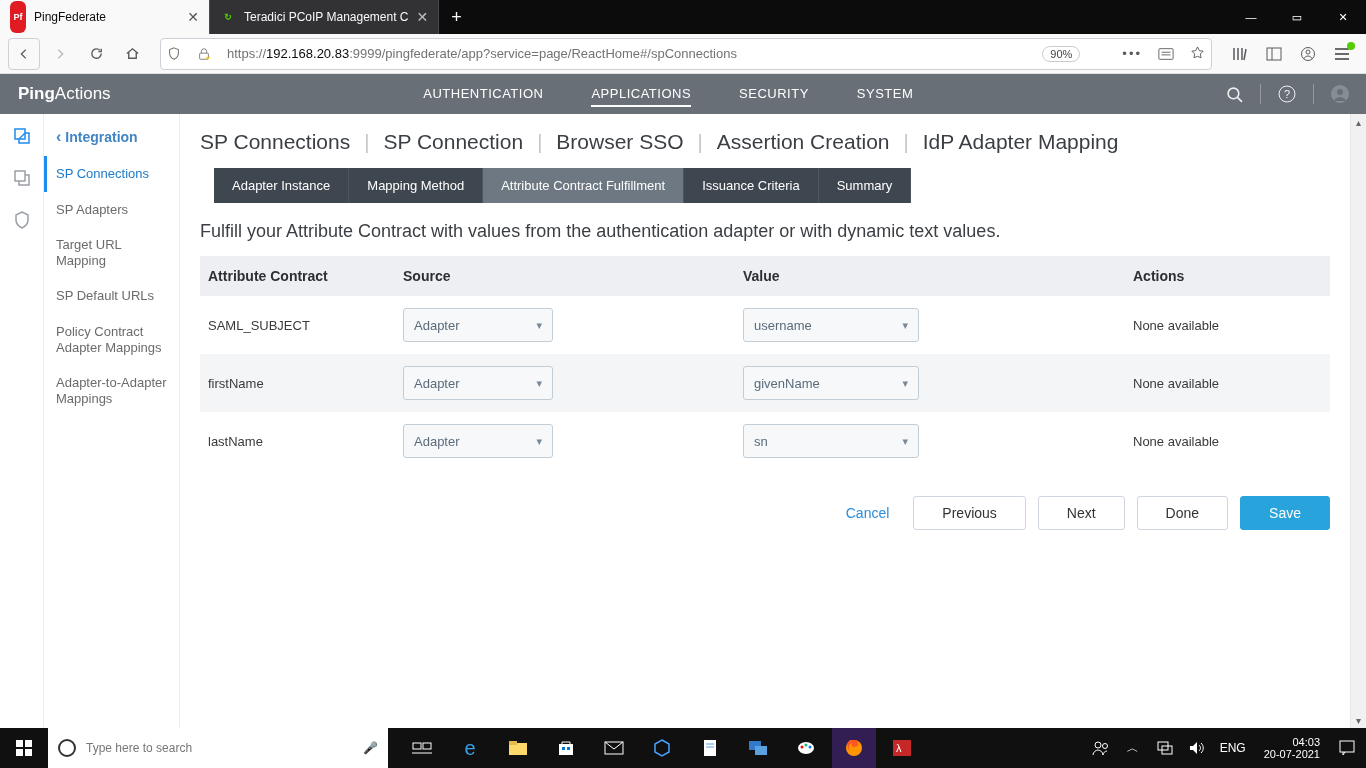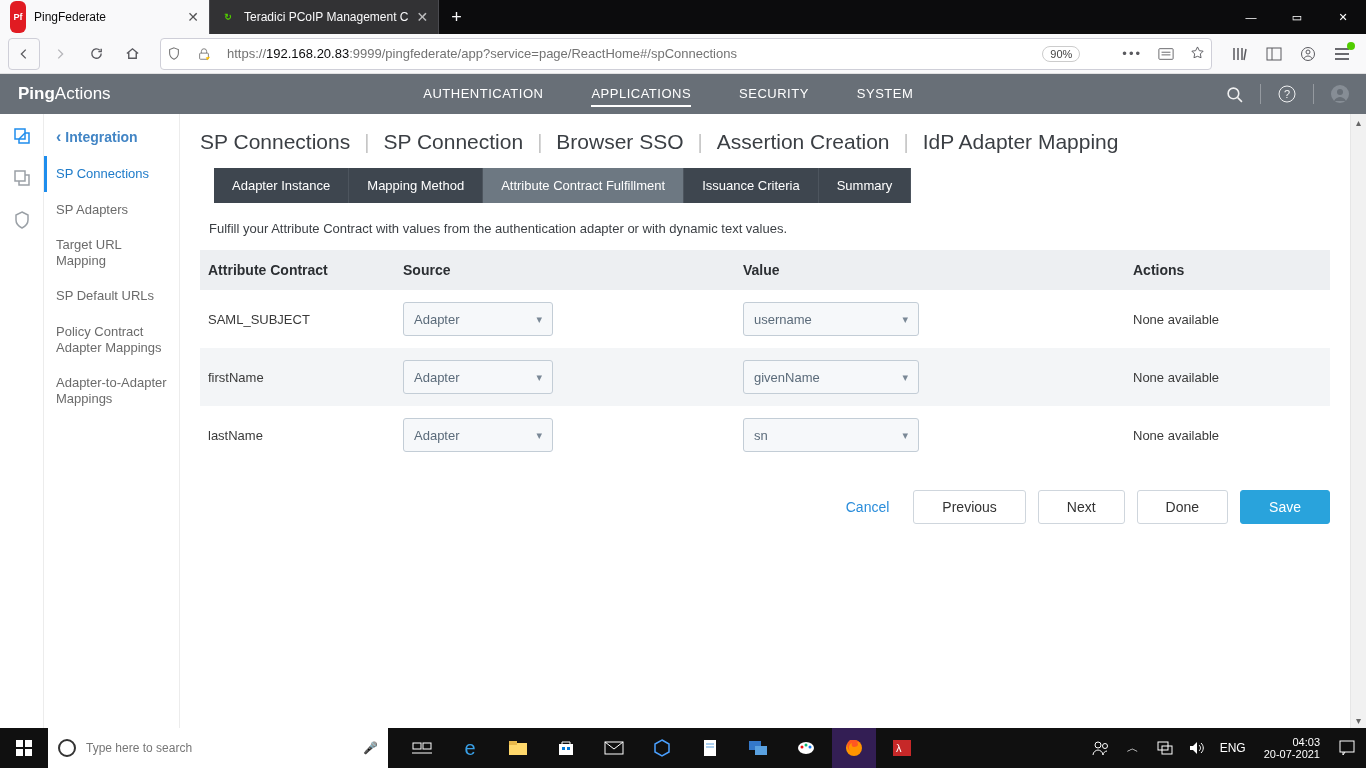--- a/index.html
+++ b/index.html
@@ -52,21 +52,21 @@
 
 .content { flex: 1; padding: 16px 20px 0 20px; overflow: auto; }
 
 .breadcrumbs { display: flex; align-items: center; gap: 14px; font-size: 21px; color: #3b3f44; font-weight: 400; flex-wrap: wrap; }
 .breadcrumbs .sep { color: #c5c5c5; font-size: 20px; }
 
 .steptabs { margin-top: 14px; display: flex; padding-left: 14px; }
 .step { background: #3e464f; color: #fff; font-size: 13px; padding: 10px 18px; border-right: 1px solid #4d555e; cursor: pointer; font-weight:500;}
 .step.active { background: #6d7882; }
 
-.desc { margin: 18px 0 14px 9px; font-size: 13px; color: #3b3f44; }
+.desc { margin: 18px 0 14px 0; font-size: 18px; color: #3b3f44; }
 
 .table { width: 100%; }
 .thead, .trow { display: grid; grid-template-columns: 195px 340px 390px 1fr; align-items: center; padding: 12px 8px; }
 .thead { background: #edeff2; font-weight: 600; font-size: 14px; color: #2c2f33; }
 .trow { font-size: 13px; color: #3a3a3a; }
 .trow.alt { background: #f3f5f7; }
 .trow:not(.alt) { background: #fff; }
 
 .sel { width: 150px; height: 34px; border: 1px solid #c3cdd6; border-radius: 3px; background: #f6f8fa; color: #5b6b7a; display: flex; align-items: center; justify-content: space-between; padding: 0 10px; font-size: 13px; cursor: pointer; }
 .sel.wide { width: 176px; }

